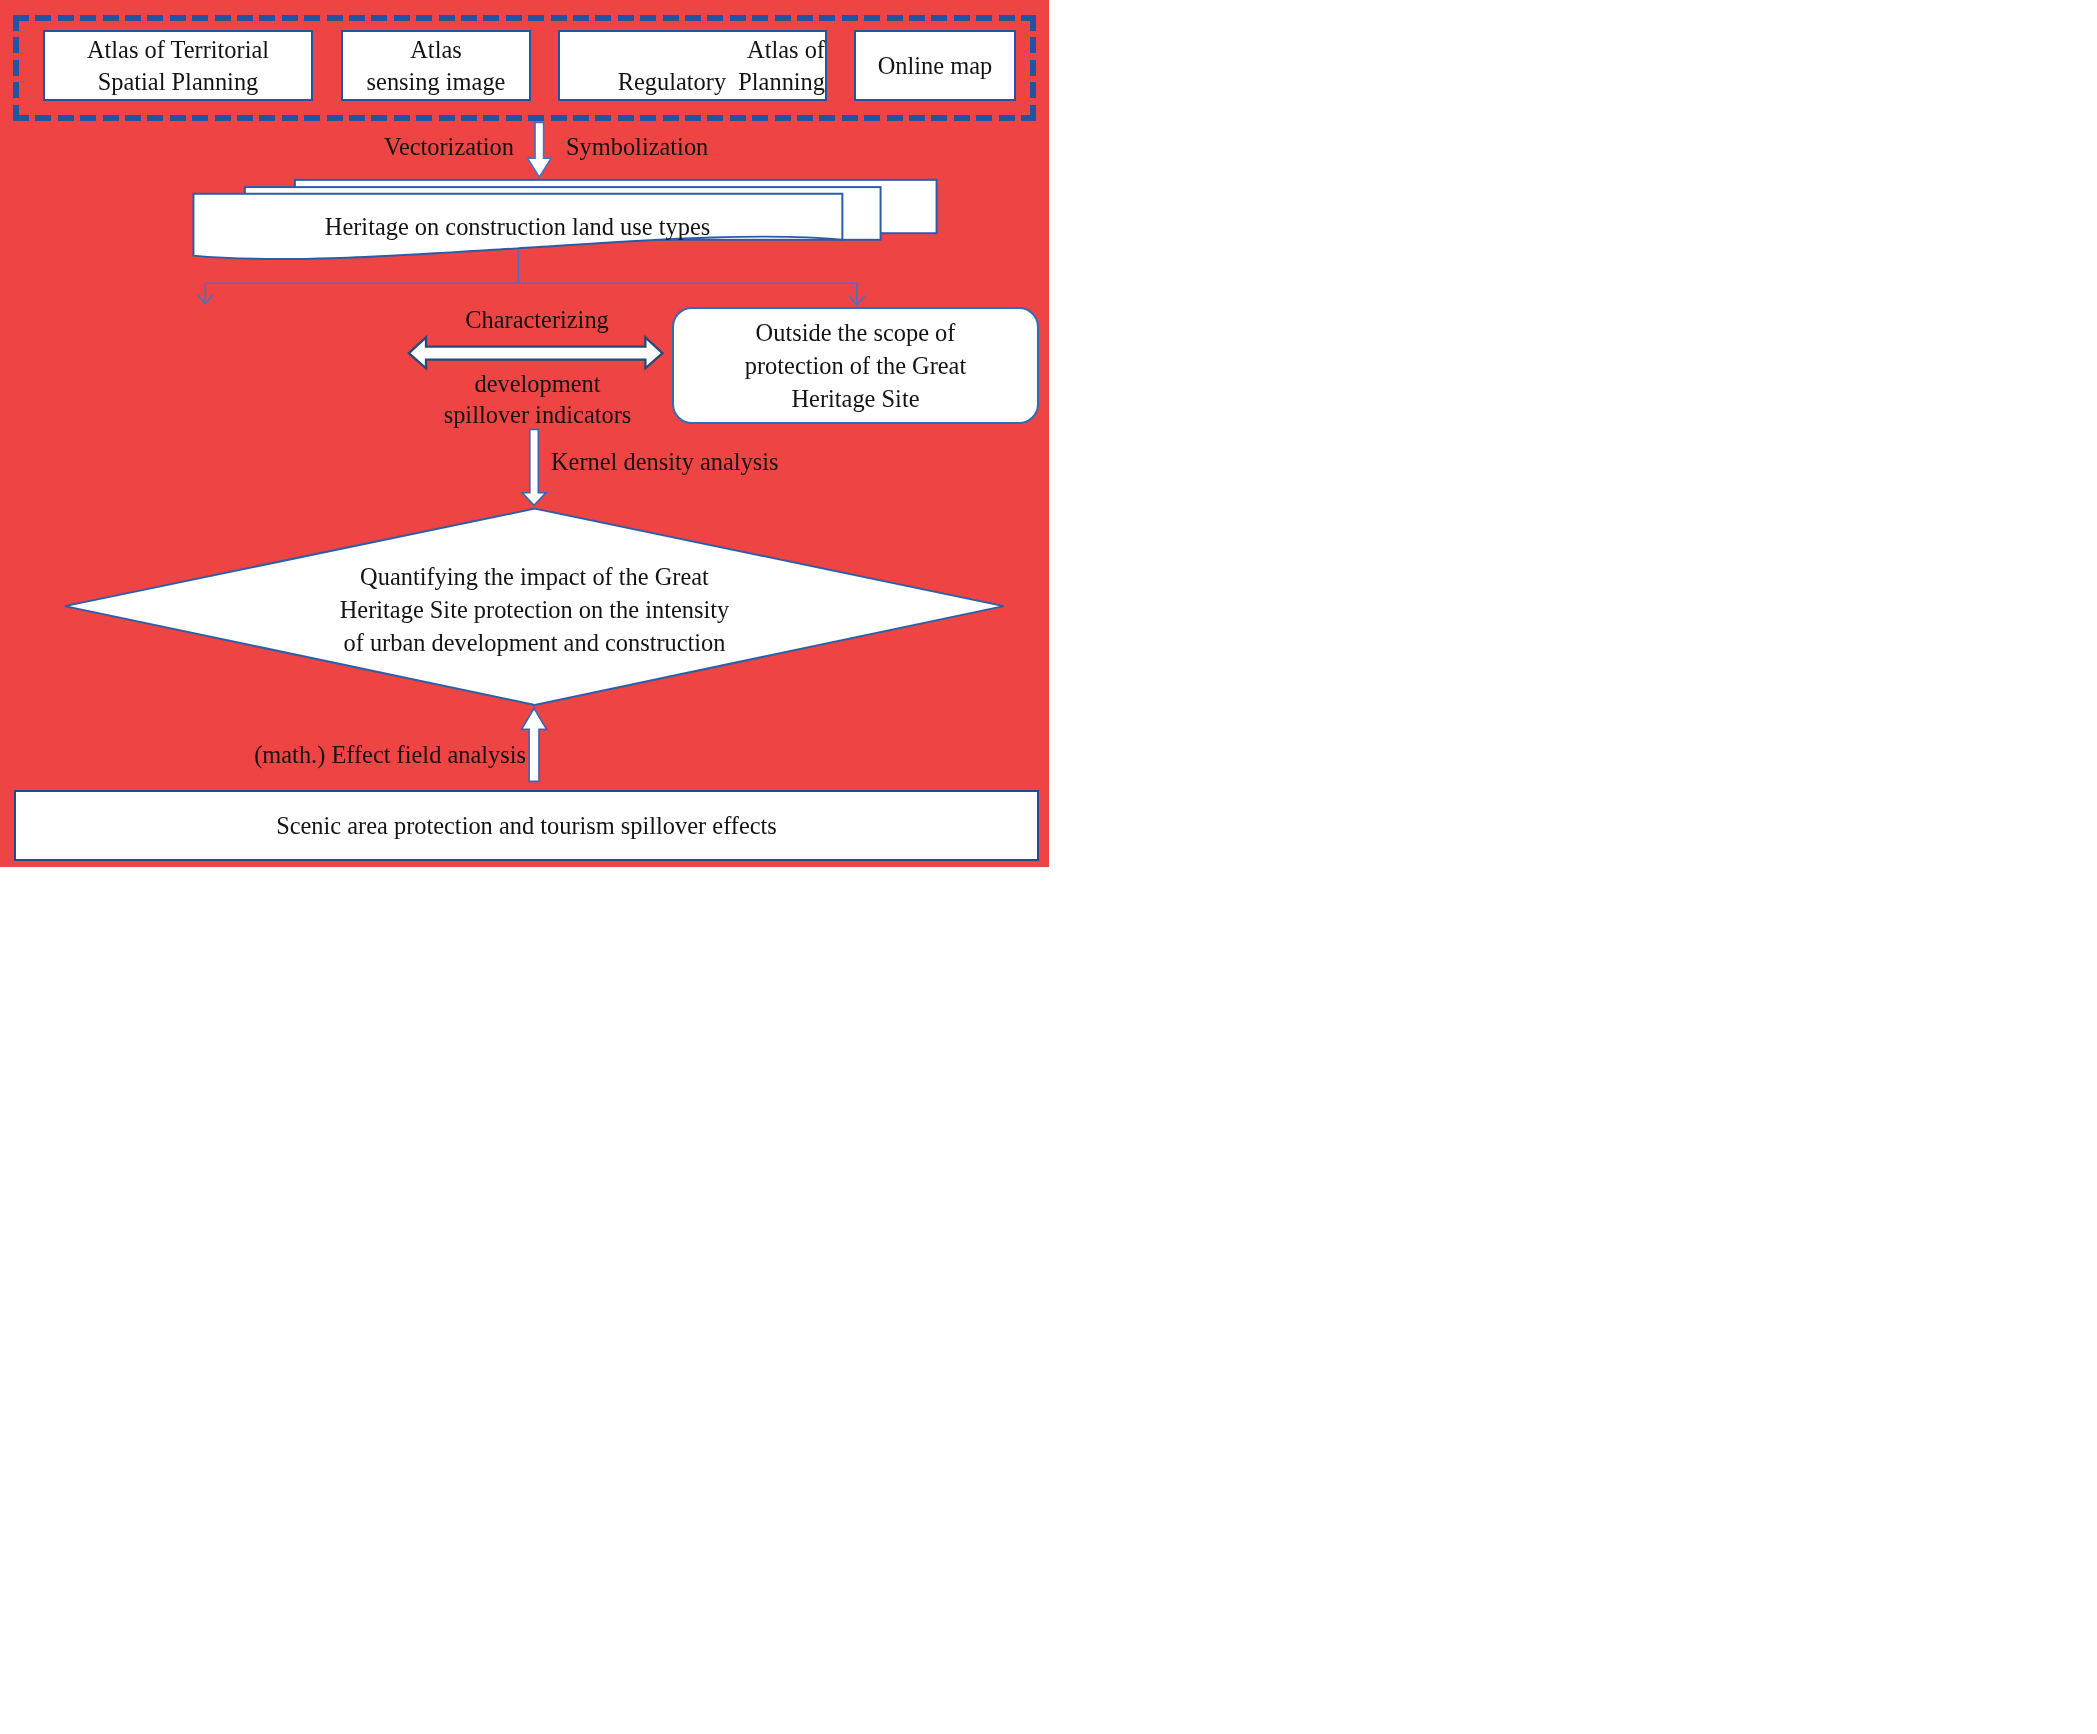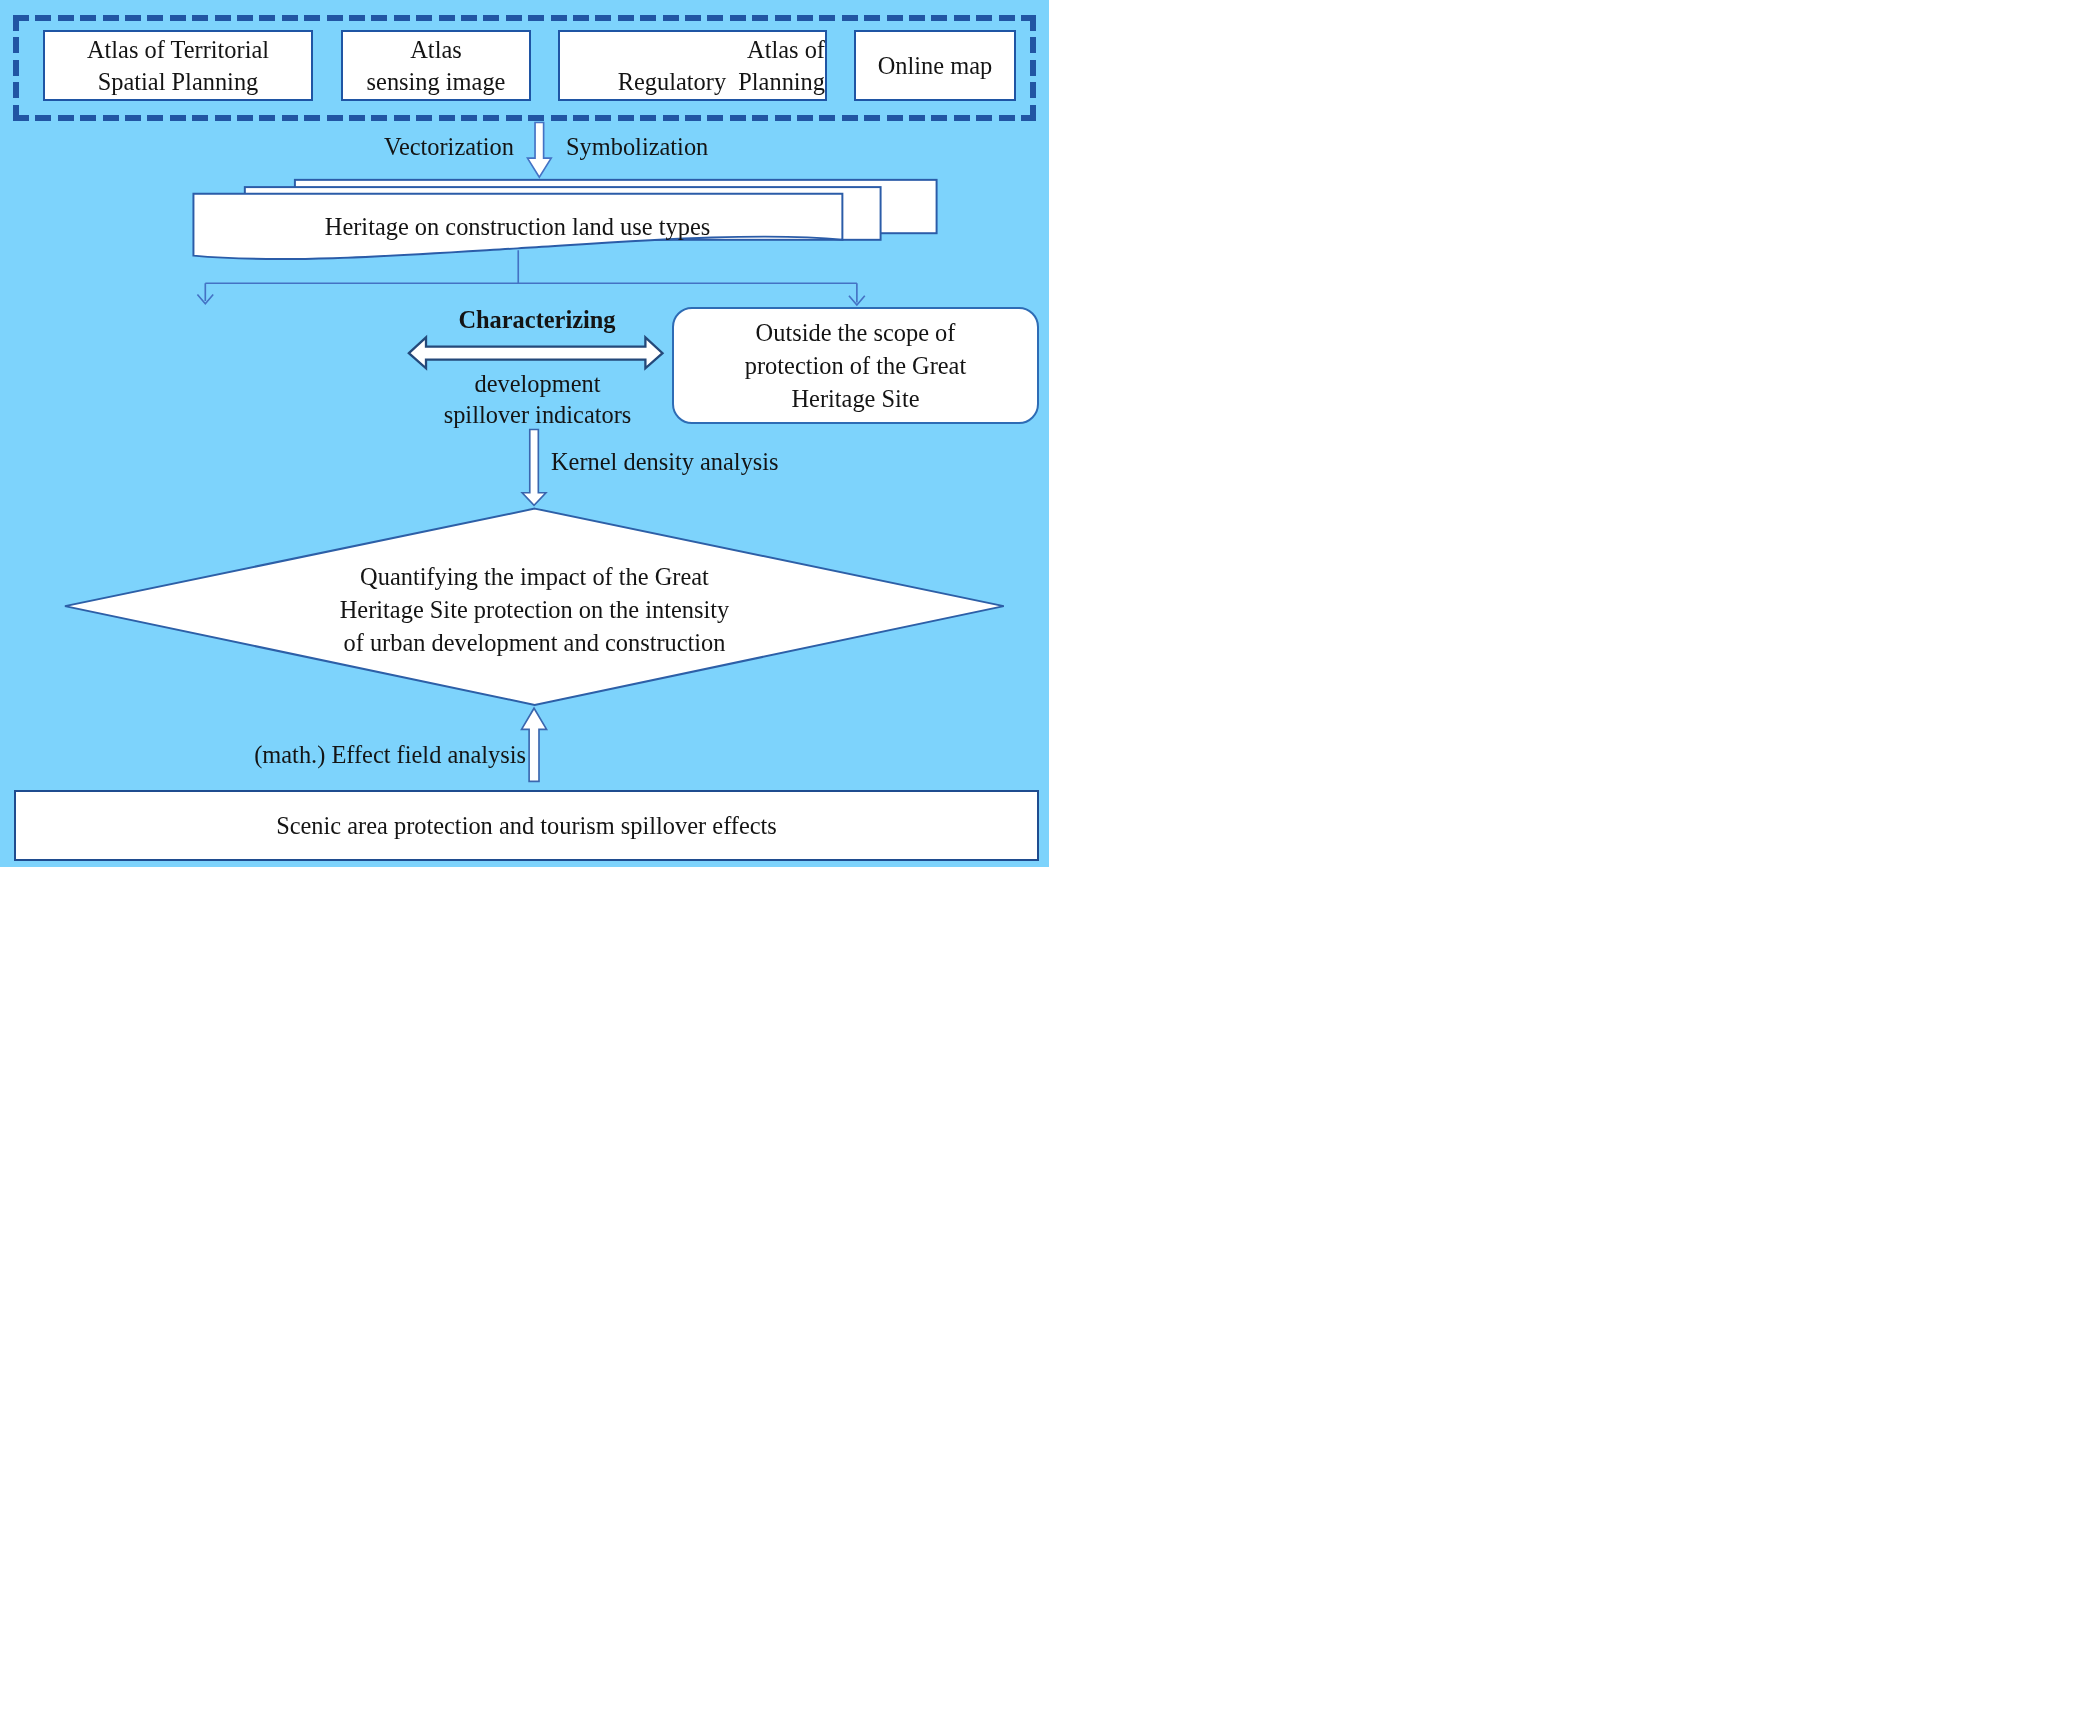--- a/index.html
+++ b/index.html
@@ -1,19 +1,19 @@
 <!DOCTYPE html>
 <html style="font-size:10.5px"><head>
 <meta charset="utf-8">
 <style>
   html,body{margin:0;padding:0;background:#ffffff;}
   .frame{
     position:relative;
     width:1049px;height:867px;
-    background:#7dd3fc;
+    background:#ef4444;
     font-family:"Liberation Serif","DejaVu Serif",serif;
     color:#141414;
     overflow:hidden;
   }
   .svg-layer{position:absolute;left:0;top:0;width:1049px;height:867px;}
   
   .dash-h{position:absolute;height:6px;background:repeating-linear-gradient(90deg,#2155A3 0 16px,rgba(0,0,0,0) 16px 22.4px);}
   .dash-v{position:absolute;width:6px;background:repeating-linear-gradient(180deg,#2155A3 0 16px,rgba(0,0,0,0) 16px 22.4px);}
   
   .srcbox{
@@ -97,21 +97,21 @@
 
   <div class="lbl center" style="left:193px;top:212px;width:649px;">Heritage on construction land use types</div>
 
 
   <div class="roundbox" style="left:672px;top:307px;width:363px;height:113px;">
     <div class="ln">Outside the scope of</div>
     <div class="ln">protection of the Great</div>
     <div class="ln">Heritage Site</div>
   </div>
 
-  <div class="lbl center" style="left:405px;top:305px;width:264px;font-weight:bold;">Characterizing</div>
+  <div class="lbl center" style="left:405px;top:305px;width:264px;">Characterizing</div>
   <div class="lbl center multiline" style="left:389px;top:368px;width:297px;line-height:31px;">
     <div class="ln">development</div>
     <div class="ln">spillover indicators</div>
   </div>
 
   <div class="lbl" style="left:551px;top:447px;width:422px;">Kernel density analysis</div>
 
   <div class="lbl center multiline" style="left:205px;top:560px;width:659px;line-height:33px;align-items:center;">
     <div class="ln">Quantifying the impact of the Great</div>
     <div class="ln">Heritage Site protection on the intensity</div>

